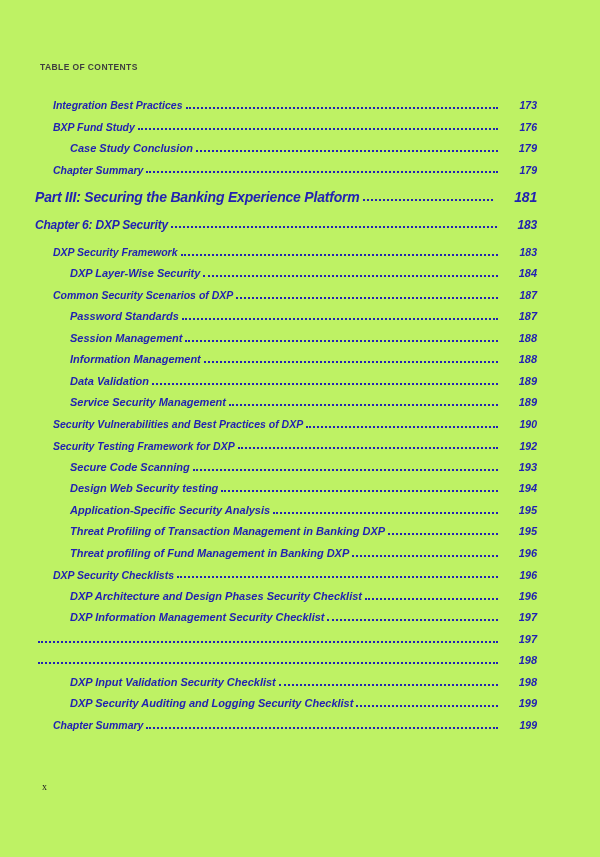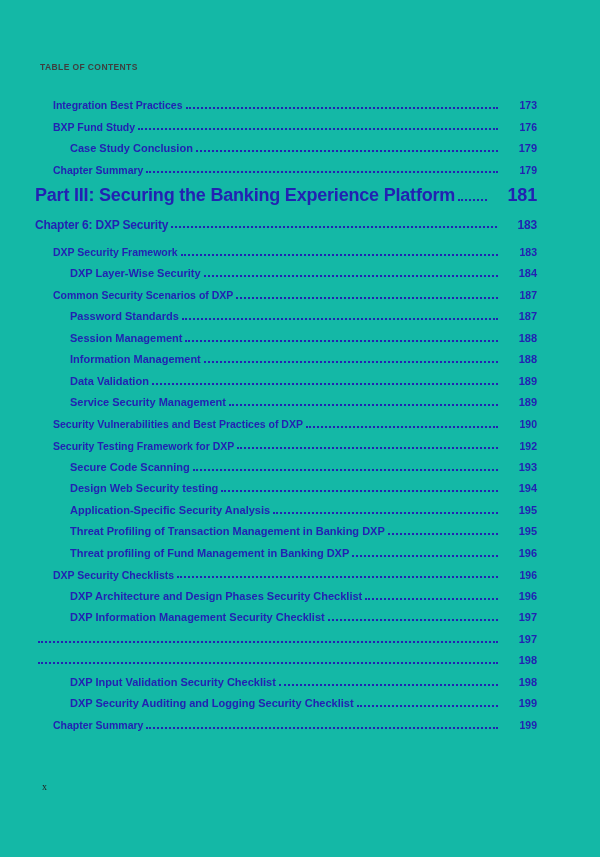--- a/index.html
+++ b/index.html
@@ -4,54 +4,55 @@
 <style>
   :root{
     --blue:#2222b2;
     --header-gray:#3f3f3f;
   }
   *{margin:0;padding:0;box-sizing:border-box;}
   html,body{background:#ffffff;}
   .page{
     position:relative;
     width:600px;height:857px;
-    background:#14b8a6;
+    background:#bef264;
     font-family:"Liberation Sans", sans-serif;
     overflow:hidden;
   }
   .running-header{
     position:absolute;left:40px;top:62px;
     font-size:8.5px;font-weight:bold;letter-spacing:0.4px;
     color:var(--header-gray);
   }
   .content{
     position:absolute;left:35px;top:89px;width:502px;
   }
   .row{
     display:flex;align-items:flex-end;
     color:var(--blue);
     font-weight:bold;
     white-space:nowrap;
     cursor:pointer;
+    font-style:italic;
   }
   .row .label{line-height:1;}
   .row .dots{
     flex:1;
     border-bottom:2px dotted var(--blue);
     margin:0 4px 2px 3px;
     min-width:12px;
   }
   .row .pagenum{line-height:1;margin-left:17px;}
   .row.l1{height:21.5px;font-size:10.5px;}
   .row.l2{height:21.5px;font-size:11px;}
   .row.l1 .label{padding-left:18px;}
   .row.l2 .label{padding-left:35px;}
   .row.part{
     height:26px;margin-top:3px;
-    font-size:18px;letter-spacing:-0.2px;
+    font-size:14px;letter-spacing:-0.2px;
   }
   .row.part .dots{margin-bottom:3px;}
   .row.chapter{
     height:25px;margin-top:2px;margin-bottom:5px;
     font-size:12px;letter-spacing:-0.2px;
   }
   .row.chapter .dots{margin-bottom:3px;}
   .folio{
     position:absolute;left:42px;top:781px;
     font-family:"Liberation Serif", serif;

